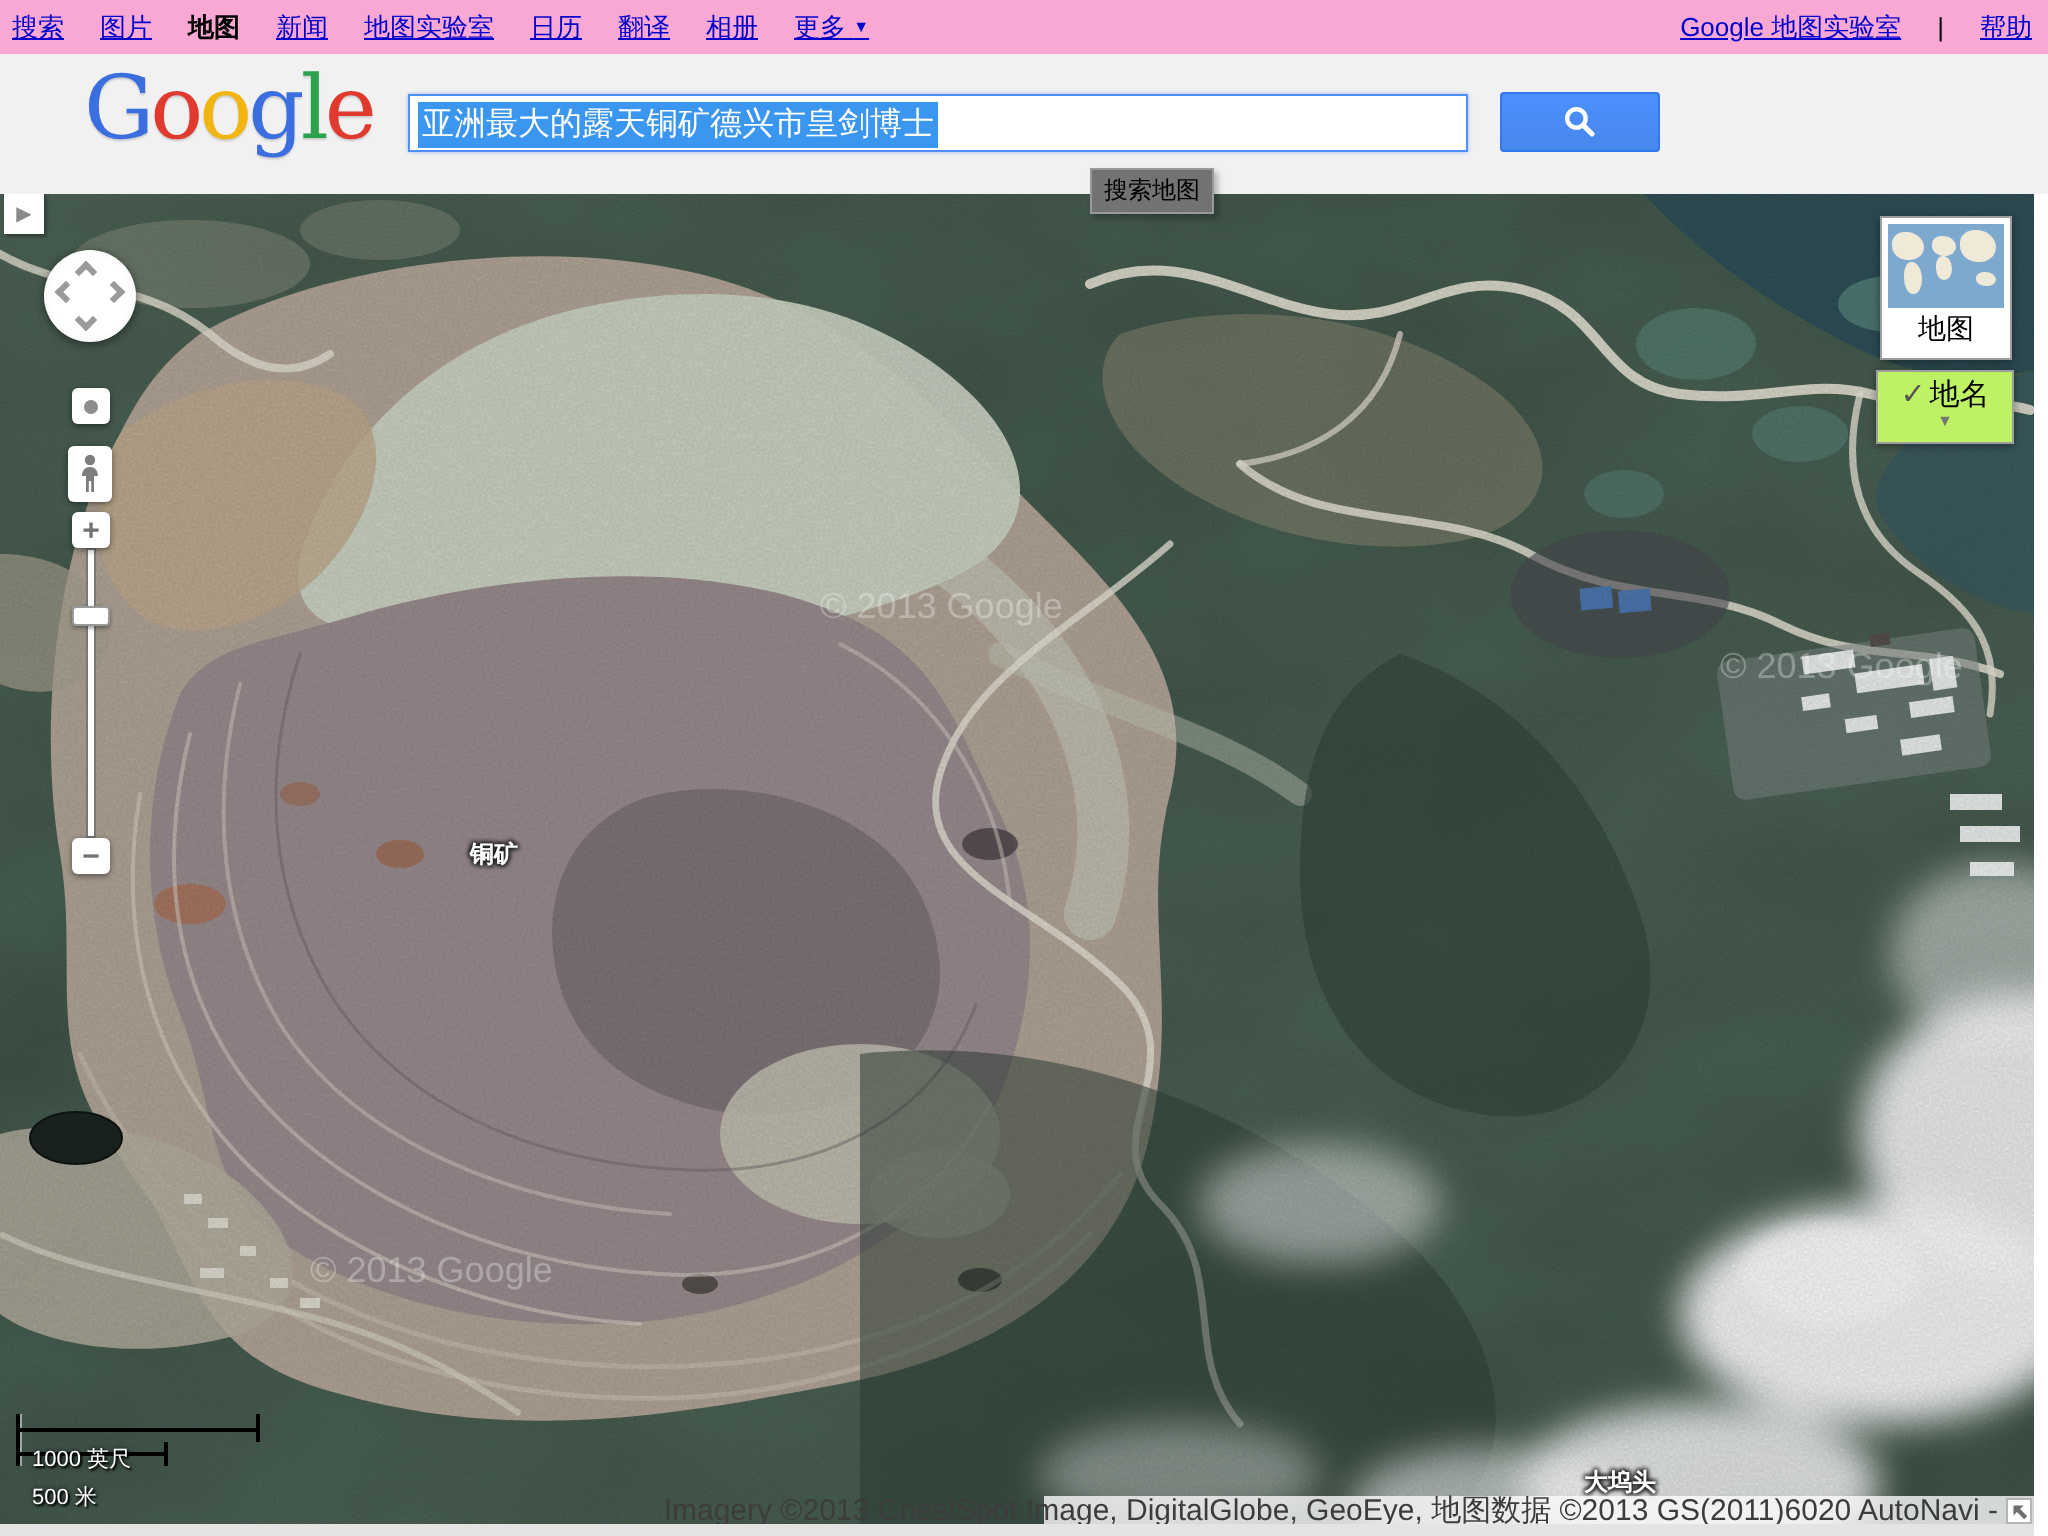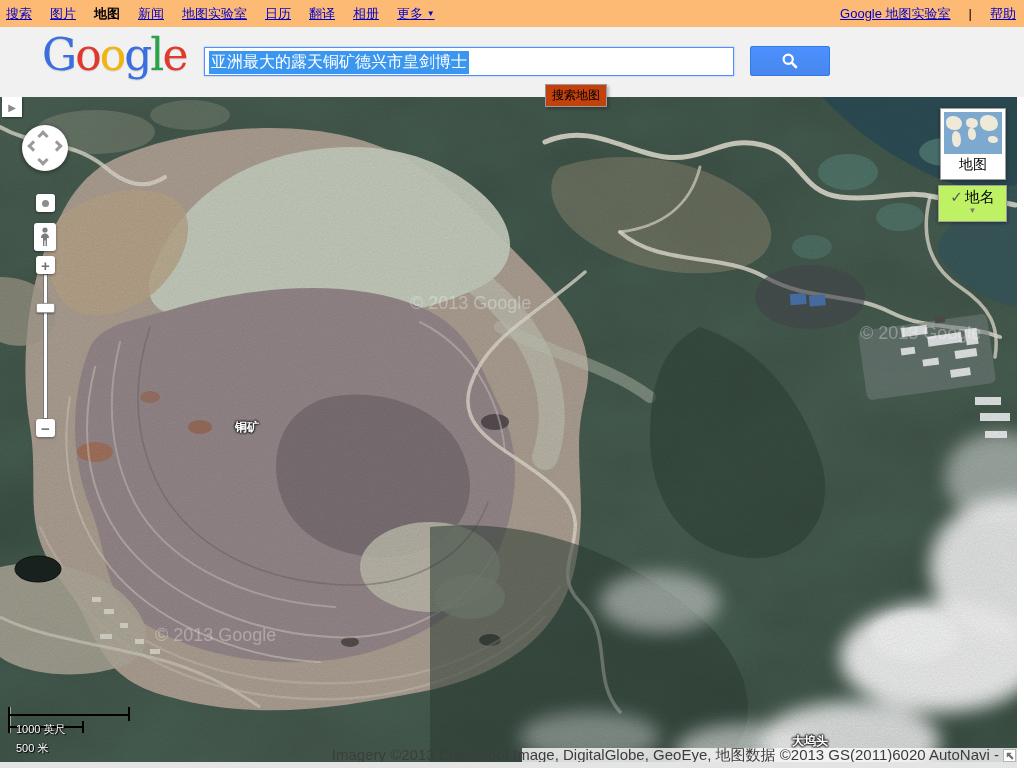--- a/index.html
+++ b/index.html
@@ -2,41 +2,41 @@
 <html><head>
 <meta charset="utf-8">
 <style>
   * { margin:0; padding:0; box-sizing:border-box; }
   html,body { width:1024px; height:768px; overflow:hidden; background:#fff;
               font-family:"Liberation Sans","DejaVu Sans",sans-serif; }
   #page { position:relative; width:1024px; height:768px; background:#fff; }
 
   
   #topnav { position:absolute; left:0; top:0; width:1024px; height:27px;
-            background:#fdba74; display:flex; align-items:center; font-size:13px; }
+            background:#f9a8d4; display:flex; align-items:center; font-size:13px; }
   #topnav .left { display:flex; gap:18px; padding-left:6px; }
   #topnav a { color:#0000cc; text-decoration:underline; cursor:pointer; white-space:nowrap; }
   #topnav .active-link { color:#000; font-weight:bold; text-decoration:none; }
   #topnav .more-arrow { color:#0000cc; font-size:8px; vertical-align:2px; }
   #topnav .right { margin-left:auto; padding-right:8px; display:flex; gap:18px; align-items:center; }
   #topnav .sep { color:#000; }
 
   
   #header { position:absolute; left:0; top:27px; width:1024px; height:70px; background:#f1f1f1; }
   #logo { position:absolute; left:42px; top:2px; font-family:"DejaVu Serif","Liberation Serif",serif;
           font-size:44px; letter-spacing:-2px; cursor:pointer;
           text-shadow:0 1px 1px rgba(0,0,0,.15); }
   #searchbox { position:absolute; left:204px; top:20px; width:530px; height:29px;
                background:#fff; border:1px solid #4d90fe; box-shadow:0 0 2px #9cb9f0; }
   #searchbox .sel { display:inline-block; margin:3px 0 0 4px; padding:1px 2px;
                     background:#3b96f0; color:#fff; font-size:16px; white-space:nowrap; }
   #searchbtn { position:absolute; left:750px; top:19px; width:80px; height:30px;
                background:linear-gradient(#4d90fe,#4787ed); border:1px solid #3079ed;
                border-radius:2px; cursor:pointer; display:flex; align-items:center; justify-content:center; }
-  #tooltip { position:absolute; left:545px; top:84px; z-index:60; background:#c2410c;
+  #tooltip { position:absolute; left:545px; top:84px; z-index:60; background:#737373;
              border:1px solid #9a9a9a; padding:2px 6px; font-size:12px; color:#000;
              box-shadow:2px 2px 3px rgba(0,0,0,.25); white-space:nowrap; }
 
   
   #map { position:absolute; left:0; top:97px; width:1017px; height:665px; overflow:hidden;
          background:#43564a; cursor:grab; }
   #right-gutter { position:absolute; left:1017px; top:97px; width:7px; height:671px; background:#fff; }
   #bottom-strip { position:absolute; left:0; top:762px; width:1017px; height:6px; background:#e4e4e4; }
 
   .overlay { position:absolute; z-index:20; }

